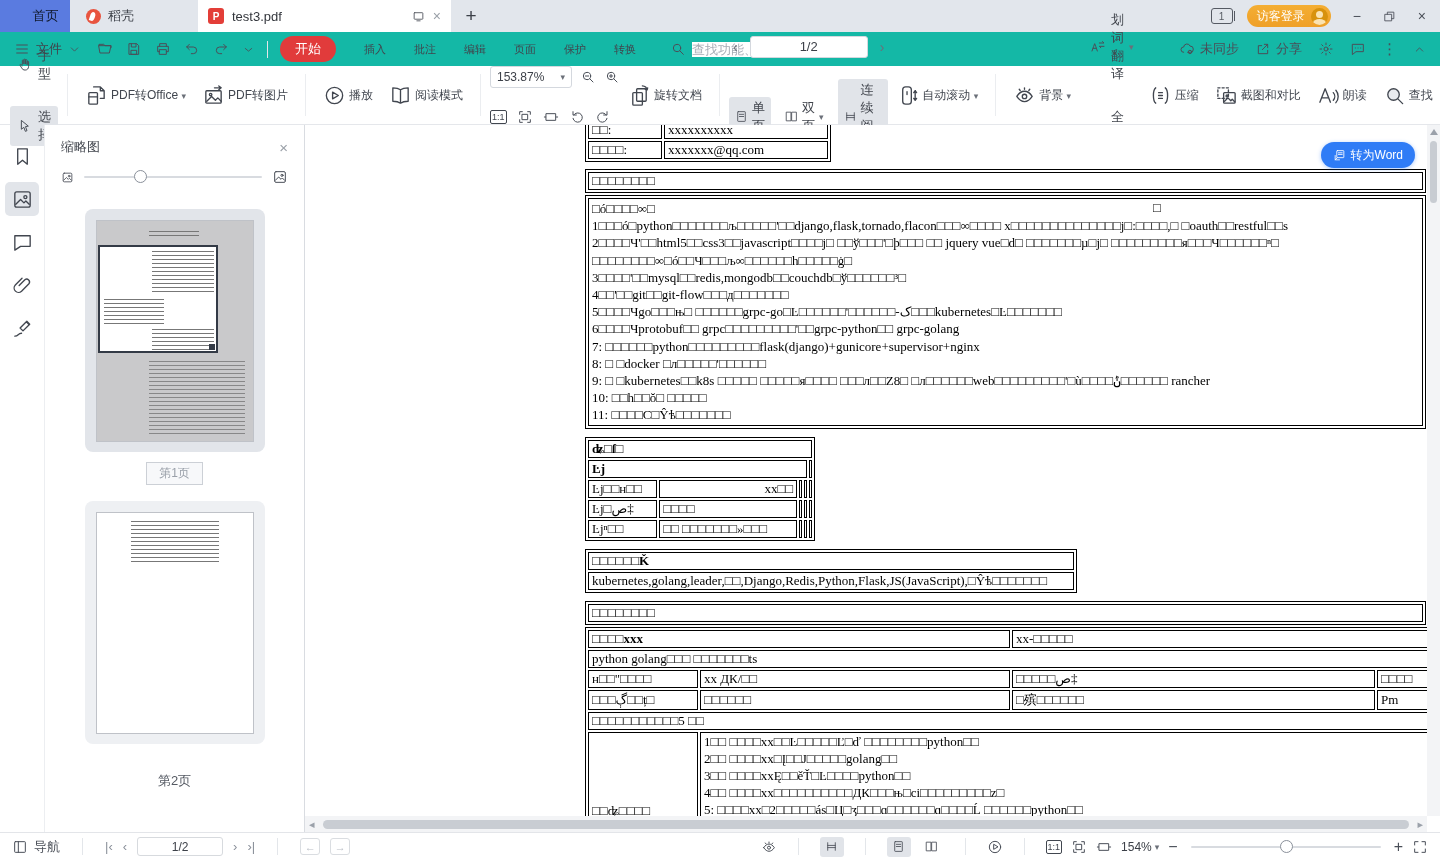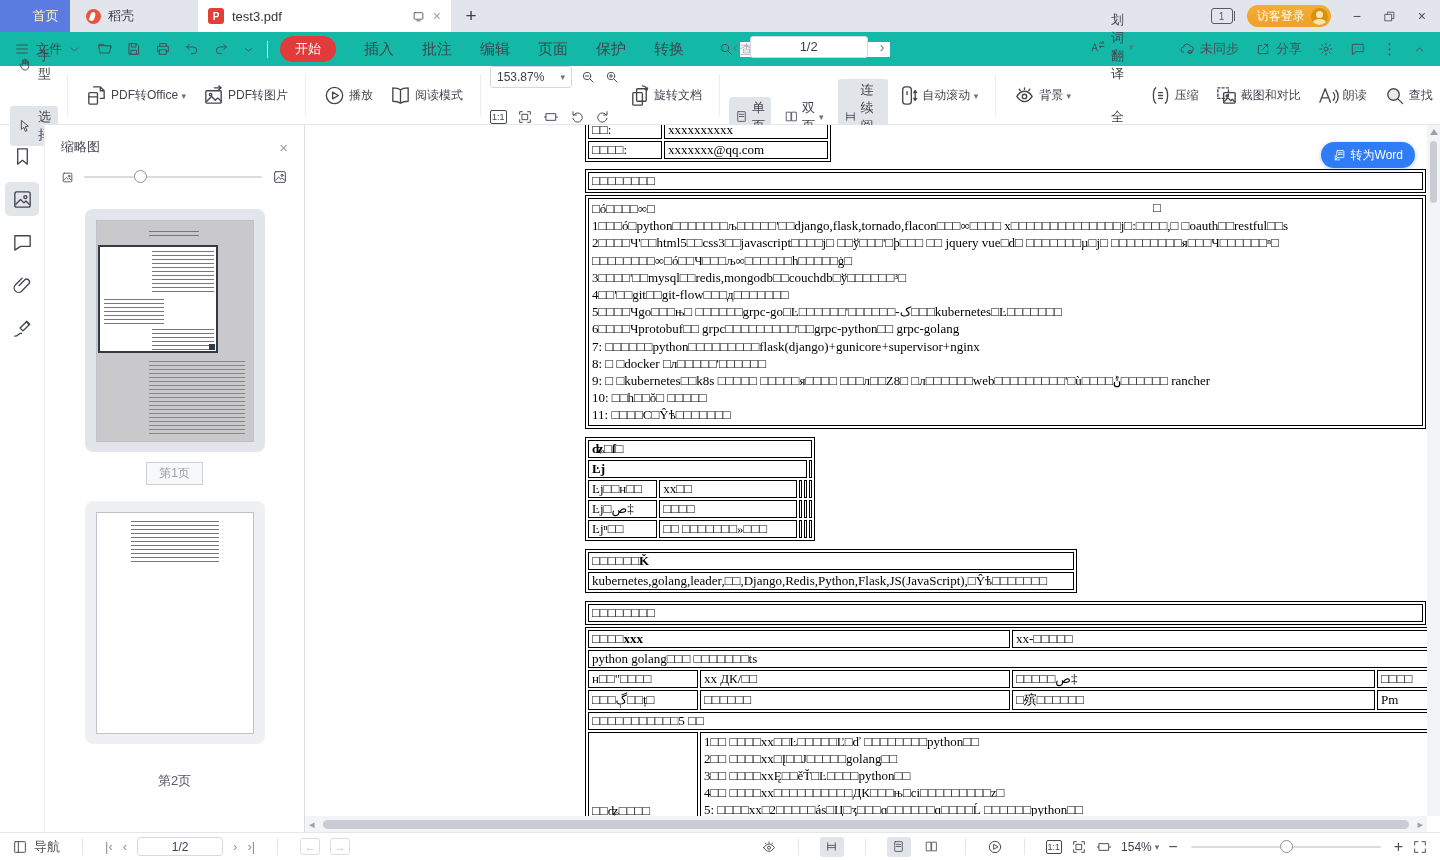--- a/index.html
+++ b/index.html
@@ -7,21 +7,21 @@
   .app { width:1440px; height:860px; display:flex; flex-direction:column; }
 
   
   svg.ic { width:16px; height:16px; stroke:#4a4f58; fill:none; stroke-width:1.5; stroke-linecap:round; stroke-linejoin:round; flex:none; }
   svg.icL { width:23px; height:23px; stroke:#41464f; fill:none; stroke-width:1.4; stroke-linecap:round; stroke-linejoin:round; flex:none; }
   svg.icS { width:13px; height:13px; stroke:#4a4f58; fill:none; stroke-width:1.6; stroke-linecap:round; stroke-linejoin:round; flex:none; }
   .gray { stroke:#b9bec6; }
 
   
   .tabbar { height:32px; background:#e2e6ec; display:flex; align-items:stretch; flex:none; }
-  .tab-home { width:70px; background:#5a7be0; color:#fef9c3; font-size:13px; display:flex; align-items:center; justify-content:center;padding-left:21px; }
+  .tab-home { width:70px; background:#5a7be0; color:#0f172a; font-size:13px; display:flex; align-items:center; justify-content:center;padding-left:21px; }
   .tab-docer { width:128px; display:flex; align-items:center; gap:7px; padding-left:16px; color:#3c4048; font-size:13px; }
   .docer-ic { width:15px; height:15px; border-radius:50%; background:#e8543f; position:relative; flex:none; }
   .docer-ic::after { content:""; position:absolute; left:4px; top:3px; width:5px; height:9px; border-radius:50% 50% 50% 0; background:#fff; transform:rotate(18deg); }
   .tab-file { width:253px; background:#fff; display:flex; align-items:center; gap:8px; padding:0 10px; font-size:13px; color:#33363c; }
   .pdf-ic { width:16px; height:16px; border-radius:3px; background:#e33e38; color:#fff; font-size:10px; font-weight:bold; display:flex; align-items:center; justify-content:center; flex:none; }
   .tab-file .title { flex:1; }
   .tab-x { color:#9aa0a8; font-size:14px; }
   .tab-plus { width:40px; display:flex; align-items:center; justify-content:center; font-size:19px; color:#3c4048; }
   .tb-right { margin-left:auto; display:flex; align-items:center; gap:14px; padding-right:14px; }
   .win-badge { width:22px; height:16px; border:1.4px solid #555a63; border-radius:3px; font-size:10px; color:#555a63; display:flex; align-items:center; justify-content:center; position:relative; }
@@ -31,21 +31,21 @@
   .avatar::before { content:""; position:absolute; left:5px; top:3px; width:7px; height:7px; border-radius:50%; background:#fbe3b1; }
   .avatar::after { content:""; position:absolute; left:2px; top:11px; width:13px; height:8px; border-radius:50% 50% 0 0; background:#fbe3b1; }
   .winctl { display:flex; align-items:center; gap:22px; color:#4a4f58; font-size:14px; margin-left:8px; }
 
   
   .menubar { height:34px; background:#14b8a6; display:flex; align-items:center; padding:0 14px; flex:none; }
   .mb-file { display:flex; align-items:center; gap:6px; font-size:13px; color:#41454d; }
   .mb-icons { display:flex; align-items:center; gap:13px; margin-left:16px; }
   .vdiv-s { width:1px; height:17px; background:#e3e6ea; margin:0 12px; }
   .pill-start { background:#e13b3b; color:#fff; font-size:13px; border-radius:13px; padding:4px 15px; border:none; }
-  .mb-item { font-size:15px; color:#41454d; margin-left:28px; }
+  .mb-item { font-size:11px; color:#41454d; margin-left:28px; }
   .mb-search { display:flex; align-items:center; gap:6px; margin-left:34px; }
   .mb-search input { border:none; outline:none; font-size:13px; color:#333; width:150px; }
   .mb-search input::placeholder { color:#a7adb6; }
   .mb-right { margin-left:auto; display:flex; align-items:center; gap:16px; color:#4a4f58; font-size:13px; }
   .mb-right .lab { display:flex; align-items:center; gap:5px; }
 
   
   .ribbon { height:59px; background:#fff; border-bottom:1px solid #e5e7eb; display:flex; align-items:center; padding:0 10px; flex:none; }
   .vdiv { width:1px; height:42px; background:#ebedf0; margin:0 9px; flex:none; }
   .tool2 { display:flex; flex-direction:column; gap:21px; }
@@ -541,21 +541,21 @@
           <tbody>
               <tr>
                 <td colspan="5" class="b">ʥ□ſ□</td>
               </tr>
           <tr>
                 <td colspan="4" class="b">Ŀj</td>
                 <td class="tinycol"></td>
               </tr>
           <tr>
                 <td style="width:70px;">Ŀj□□н□□</td>
-                <td style="width:140px;">xx□□</td>
+                <td style="width:140px;text-align:right;">xx□□</td>
                 <td class="tinycol"></td>
                 <td class="tinycol"></td>
                 <td class="tinycol"></td>
               </tr>
           <tr>
                 <td>Ŀj□ص‡</td>
                 <td>□□□□</td>
                 <td class="tinycol"></td>
                 <td class="tinycol"></td>
                 <td class="tinycol"></td>

